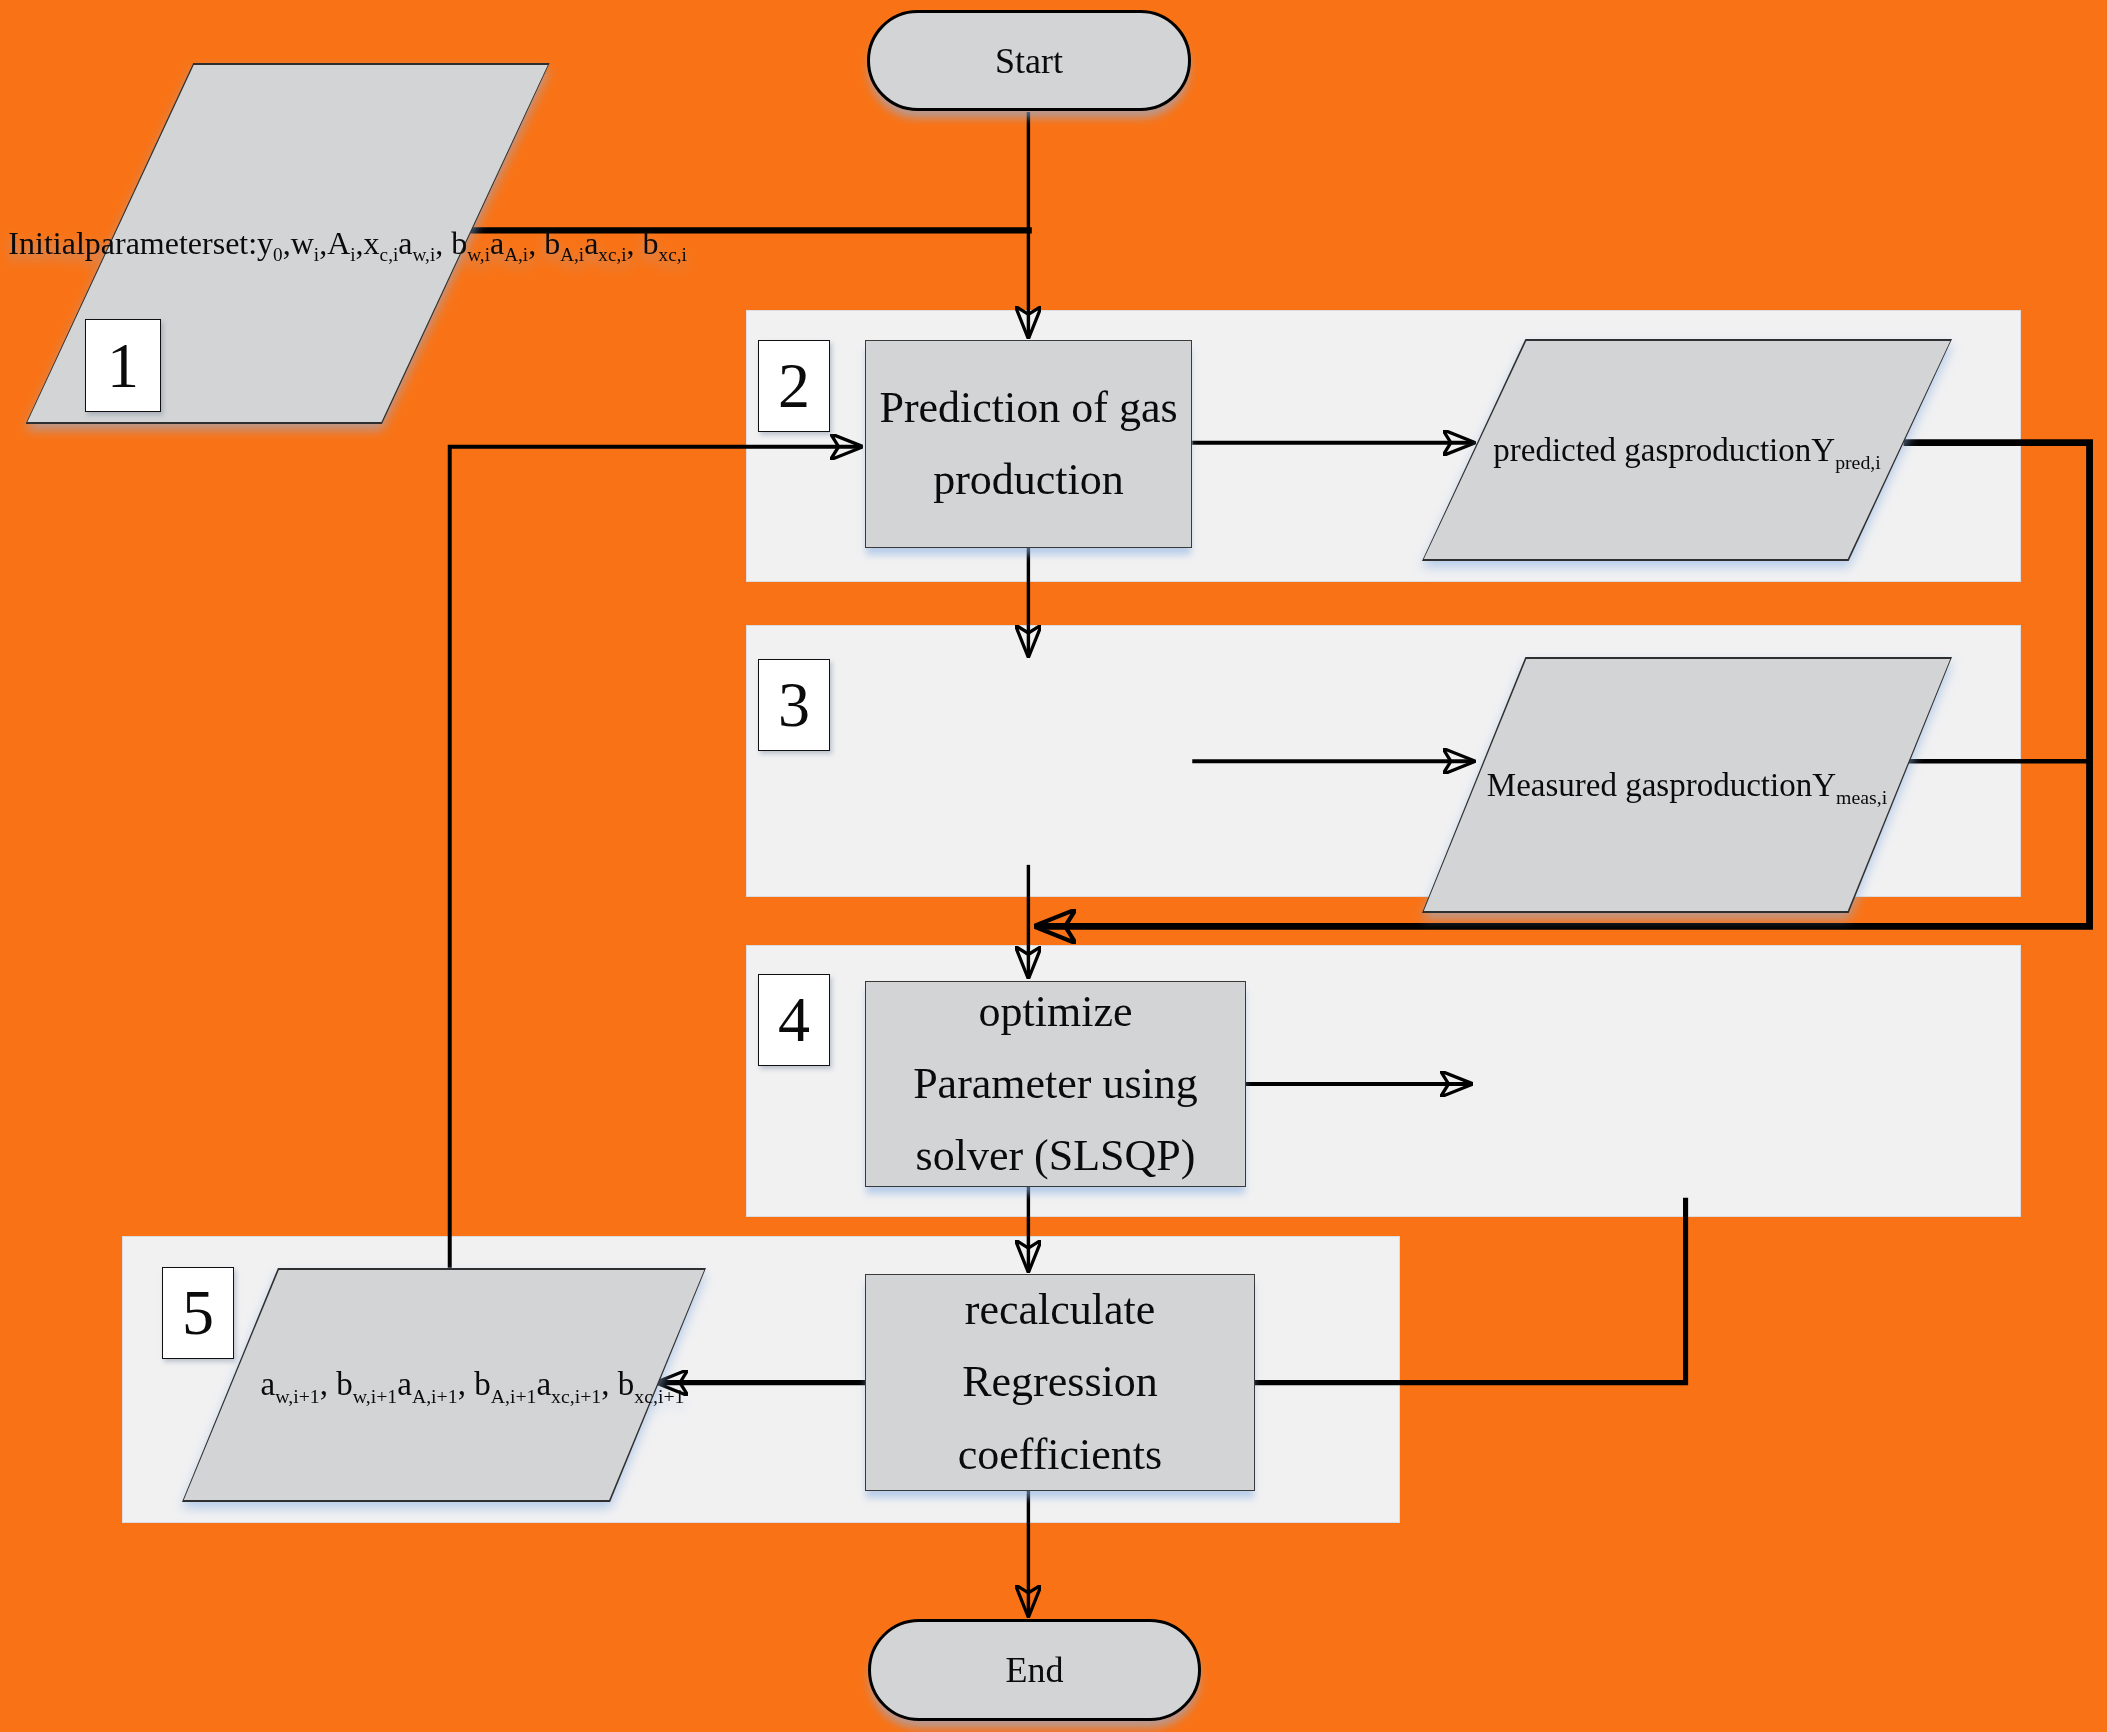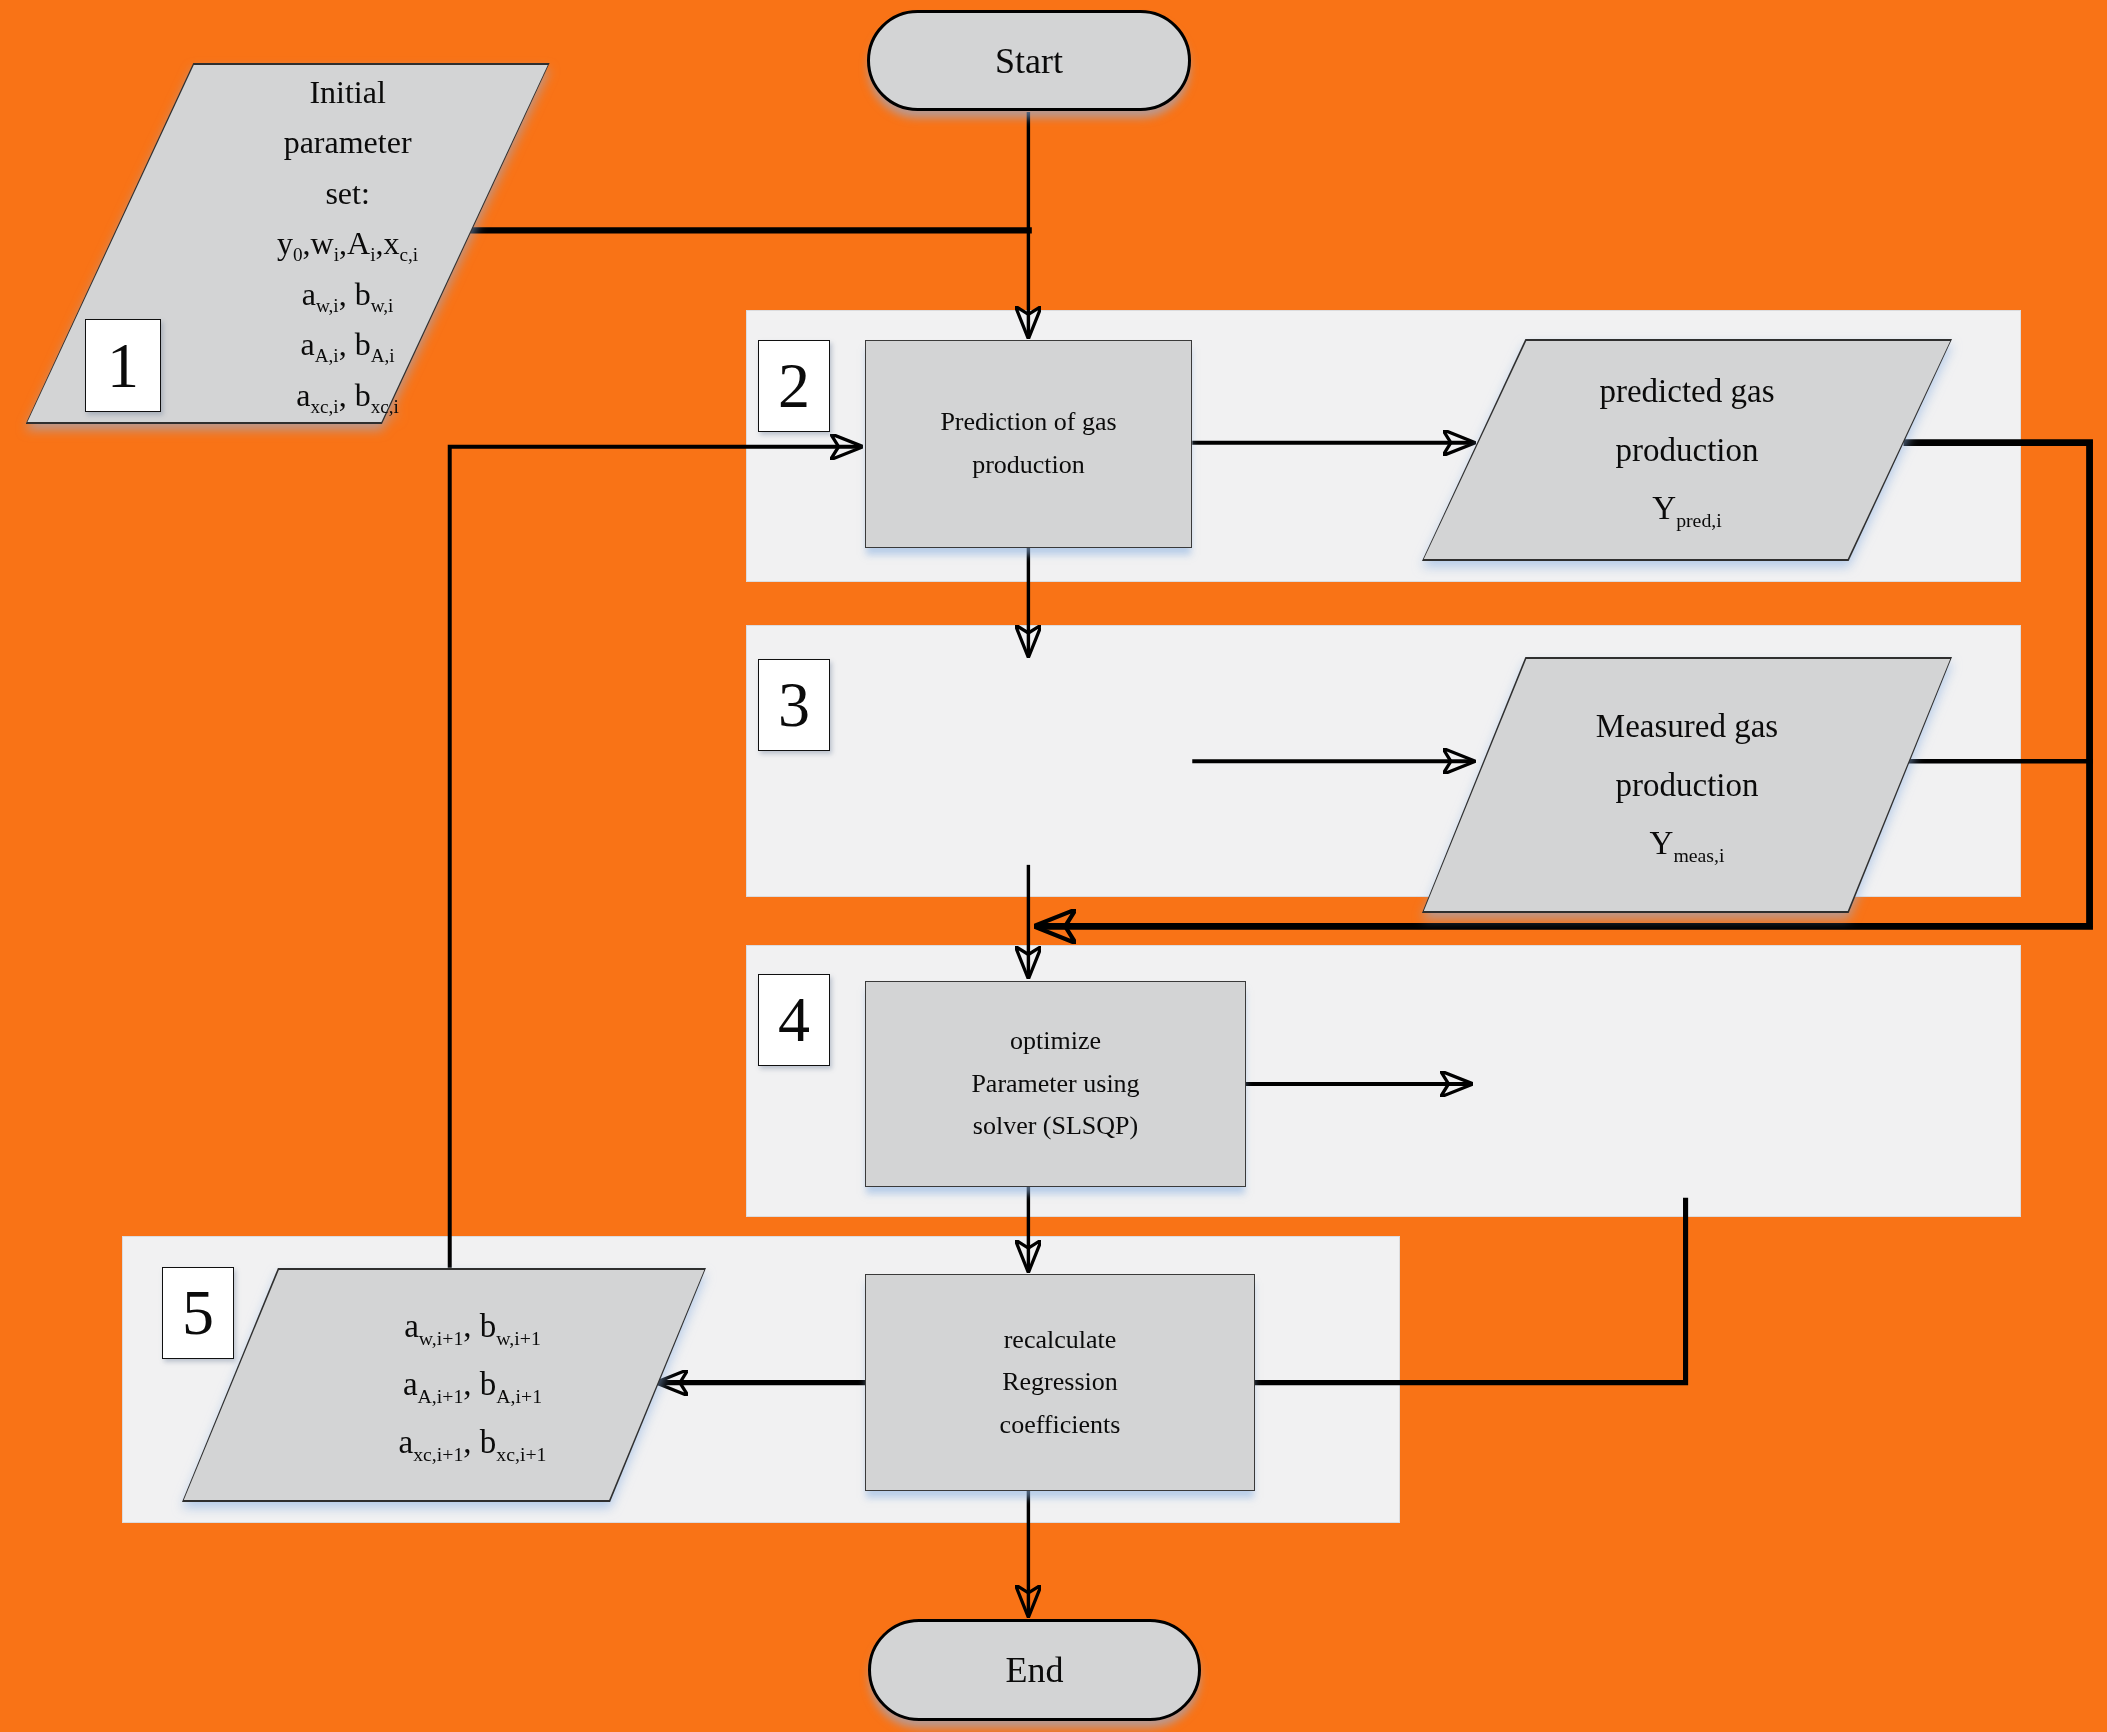--- a/index.html
+++ b/index.html
@@ -14,28 +14,28 @@
   #edges path{fill:none;stroke:#000000;}
   
   .node{position:absolute;z-index:2;box-sizing:border-box;display:flex;flex-direction:column;
         align-items:center;justify-content:center;text-align:center;}
   .terminal{
     background:#d3d4d5;border:3.4px solid #000000;border-radius:54px;
     font-size:36px;box-shadow:0 8px 8px -1.1px rgba(141,179,226,.6);
   }
   .process{
     background:#d3d4d5;border:1.7px solid #3a3a3a;
-    font-size:26px;line-height:1.64;box-shadow:0 8px 6.8px -1.1px rgba(141,179,226,.55);
+    font-size:44px;line-height:1.64;box-shadow:0 8px 6.8px -1.1px rgba(141,179,226,.55);
   }
   .para{position:absolute;z-index:2;filter:drop-shadow(0 6.8px 5.1px rgba(141,179,226,.6));}
   .para .pborder{position:absolute;inset:0;background:#2f2f2f;
     clip-path:polygon(var(--sk) 0,100% 0,calc(100% - var(--sk)) 100%,0 100%);}
   .para .pfill{position:absolute;inset:1.7px;background:#d3d4d5;
     clip-path:polygon(var(--sk) 0,100% 0,calc(100% - var(--sk)) 100%,0 100%);}
-  .para .ptext{position:absolute;inset:0;display:flex;flex-direction:column;align-items:center;
+  .para .ptext{position:absolute;inset:0;display:flex;flex-direction:row;align-items:center;
     justify-content:center;text-align:center;font-size:33px;}
   .steplabel{
     position:absolute;z-index:3;background:#ffffff;border:1.7px solid #101010;box-sizing:border-box;
     display:flex;align-items:center;justify-content:center;font-size:64px;
     box-shadow:2.3px 3.4px 4.6px rgba(90,110,140,.35);
   }
   .tline{white-space:nowrap;}
   sub{font-size:0.6em;line-height:0;}
   
   #p1 .ptext{font-size:32px;line-height:1.58;padding-left:120px;}

